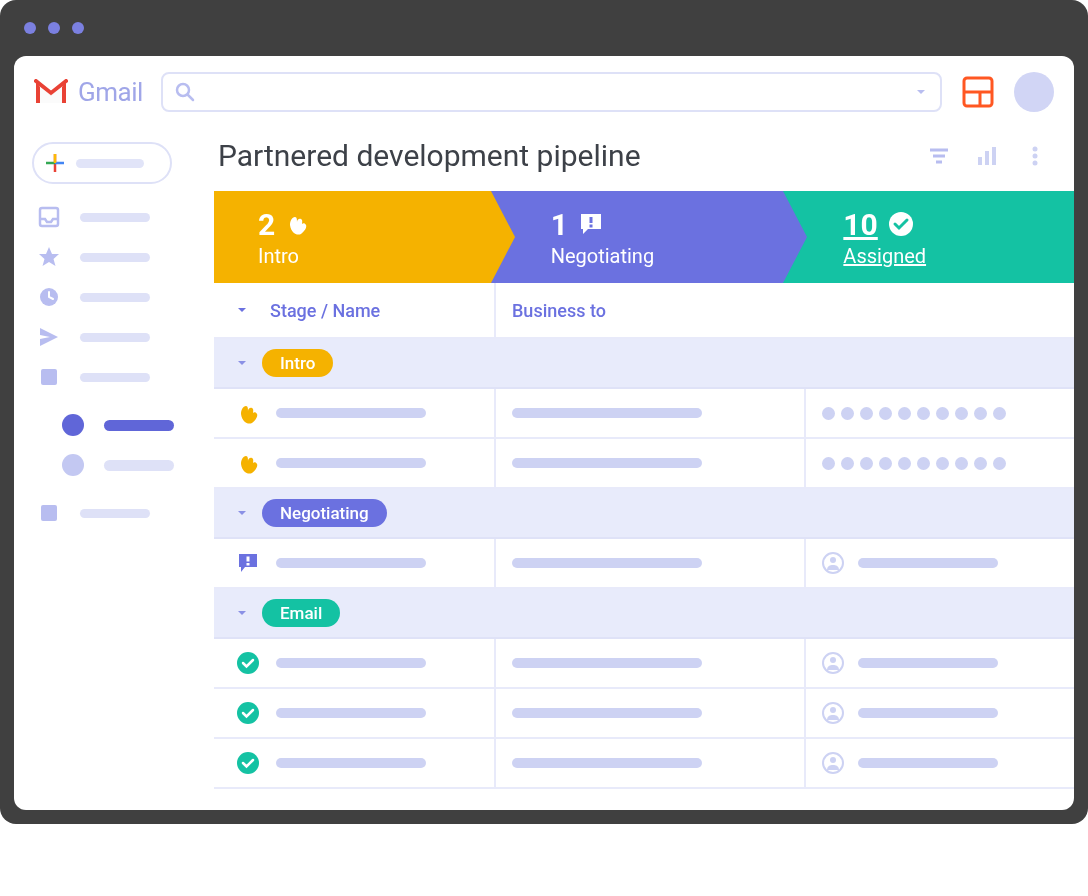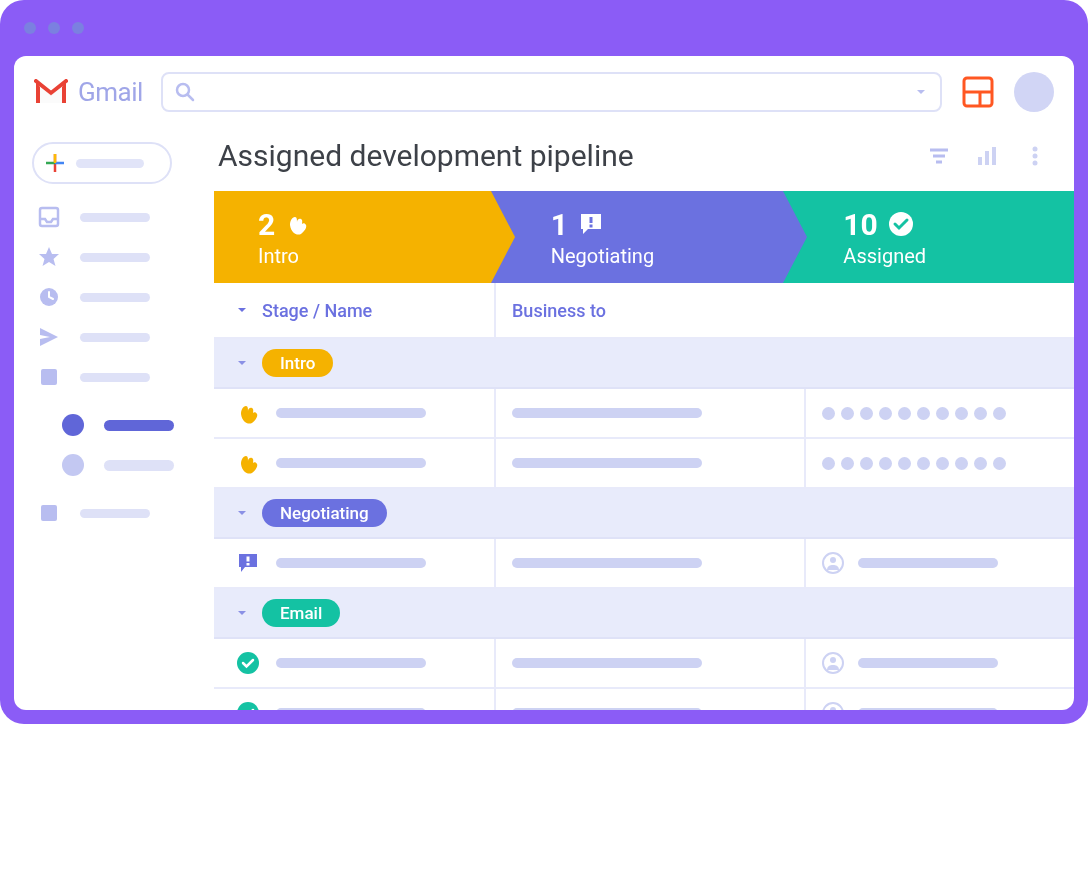--- a/index.html
+++ b/index.html
@@ -1,18 +1,18 @@
 <!DOCTYPE html>
 <html><head>
 <meta charset="utf-8">
 <style>
   * { box-sizing: border-box; margin: 0; padding: 0; }
   body { font-family: -apple-system, BlinkMacSystemFont, 'Segoe UI', Roboto, Arial, sans-serif; background: #fff; width: 1088px; height: 896px; overflow: hidden; }
   
-  .window { width: 1088px; height: 724px; background: #8b5cf6; border-radius: 24px; overflow: hidden; position: relative; }
+  .window { width: 1088px; height: 824px; background: #404040; border-radius: 16px; overflow: hidden; position: relative; }
   
   .titlebar { height: 56px; display: flex; align-items: center; padding-left: 24px; gap: 12px; }
   .dot { width: 12px; height: 12px; border-radius: 50%; background: #7b80e0; }
   
   .content { position: absolute; top: 56px; left: 14px; right: 14px; bottom: 14px; background: #fff; border-radius: 12px; overflow: hidden; }
   
   
   .header { height: 72px; display: flex; align-items: center; padding: 0 20px; gap: 18px; }
   .gmail-logo { display: flex; align-items: center; gap: 10px; }
   .gmail-icon { width: 34px; height: 26px; position: relative; }
@@ -53,30 +53,30 @@
   .action-icon { width: 22px; height: 22px; }
   
   
   .stages { display: flex; height: 92px; margin-right: -2px; }
   .stage { flex: 1; position: relative; display: flex; flex-direction: column; justify-content: center; padding-left: 44px; color: #fff; }
   .stage::after { content: ''; position: absolute; right: -24px; top: 0; width: 0; height: 0; border-top: 46px solid transparent; border-bottom: 46px solid transparent; z-index: 2; }
   .stage.intro { background: #f5b200; }
   .stage.intro::after { border-left: 24px solid #f5b200; }
   .stage.negotiating { background: #6b71e0; padding-left: 60px; }
   .stage.negotiating::after { border-left: 24px solid #6b71e0; }
-  .stage.partnered { background: #14c2a3; padding-left: 60px; }
+  .stage.partnered { background: #14c2a3; padding-left: 60px; text-decoration: underline; }
   .stage.partnered::after { display:none; }
   .stage-top { display: flex; align-items: center; gap: 10px; }
   .stage-count { font-size: 30px; font-weight: 700; }
   .stage-icon { width: 26px; height: 26px; }
   .stage-label { font-size: 20px; font-weight: 400; margin-top: 2px; }
   
   
   .table-head { display: flex; height: 56px; align-items: center; border-bottom: 2px solid #e8eafa; }
-  .col1 { width: 280px; display: flex; align-items: center; gap: 14px; padding-left: 22px; }
+  .col1 { width: 280px; display: flex; align-items: center; gap: 22px; padding-left: 22px; }
   .col2 { width: 310px; padding-left: 16px; border-left: 2px solid #e8eafa; height: 100%; display:flex; align-items:center; }
   .col3 { flex: 1; padding-left: 16px; border-left: 2px solid #e8eafa; height: 100%; display:flex; align-items:center; }
   .th-text { color: #6b71e0; font-size: 18px; font-weight: 500; }
   .sort-caret { width: 12px; height: 12px; }
   
   
   .group-row { height: 50px; background: #e8ebfb; border-bottom: 2px solid #dfe2f7; display: flex; align-items: center; padding-left: 22px; gap: 14px; }
   .group-caret { width: 12px; height: 12px; }
   .pill { padding: 4px 18px; border-radius: 16px; color: #fff; font-size: 17px; font-weight: 500; }
   .pill.intro { background: #f5b200; }
@@ -192,21 +192,21 @@
         <div class="nav-item" style="margin-top:14px;">
           <svg class="nav-icon" viewBox="0 0 22 22">
               <rect x="3" y="3" width="16" height="16" rx="2" fill="#b8bdf0"></rect>
             </svg>
           <div class="nav-line"></div>
         </div>
       </div>
 
       <div class="main">
         <div class="page-header">
-          <div class="page-title">Assigned development pipeline</div>
+          <div class="page-title">Partnered development pipeline</div>
           <div class="header-actions">
             <svg class="action-icon" viewBox="0 0 22 22">
                 <line x1="2" y1="5" x2="20" y2="5" stroke="#b8bdf0" stroke-width="3"></line>
                 <line x1="5" y1="11" x2="17" y2="11" stroke="#b8bdf0" stroke-width="3"></line>
                 <line x1="8" y1="17" x2="14" y2="17" stroke="#b8bdf0" stroke-width="3"></line>
               </svg>
             <svg class="action-icon" viewBox="0 0 22 22">
                 <rect x="2" y="12" width="4" height="8" fill="#cdd2f3"></rect>
                 <rect x="9" y="6" width="4" height="14" fill="#cdd2f3"></rect>
                 <rect x="16" y="2" width="4" height="18" fill="#cdd2f3"></rect>

